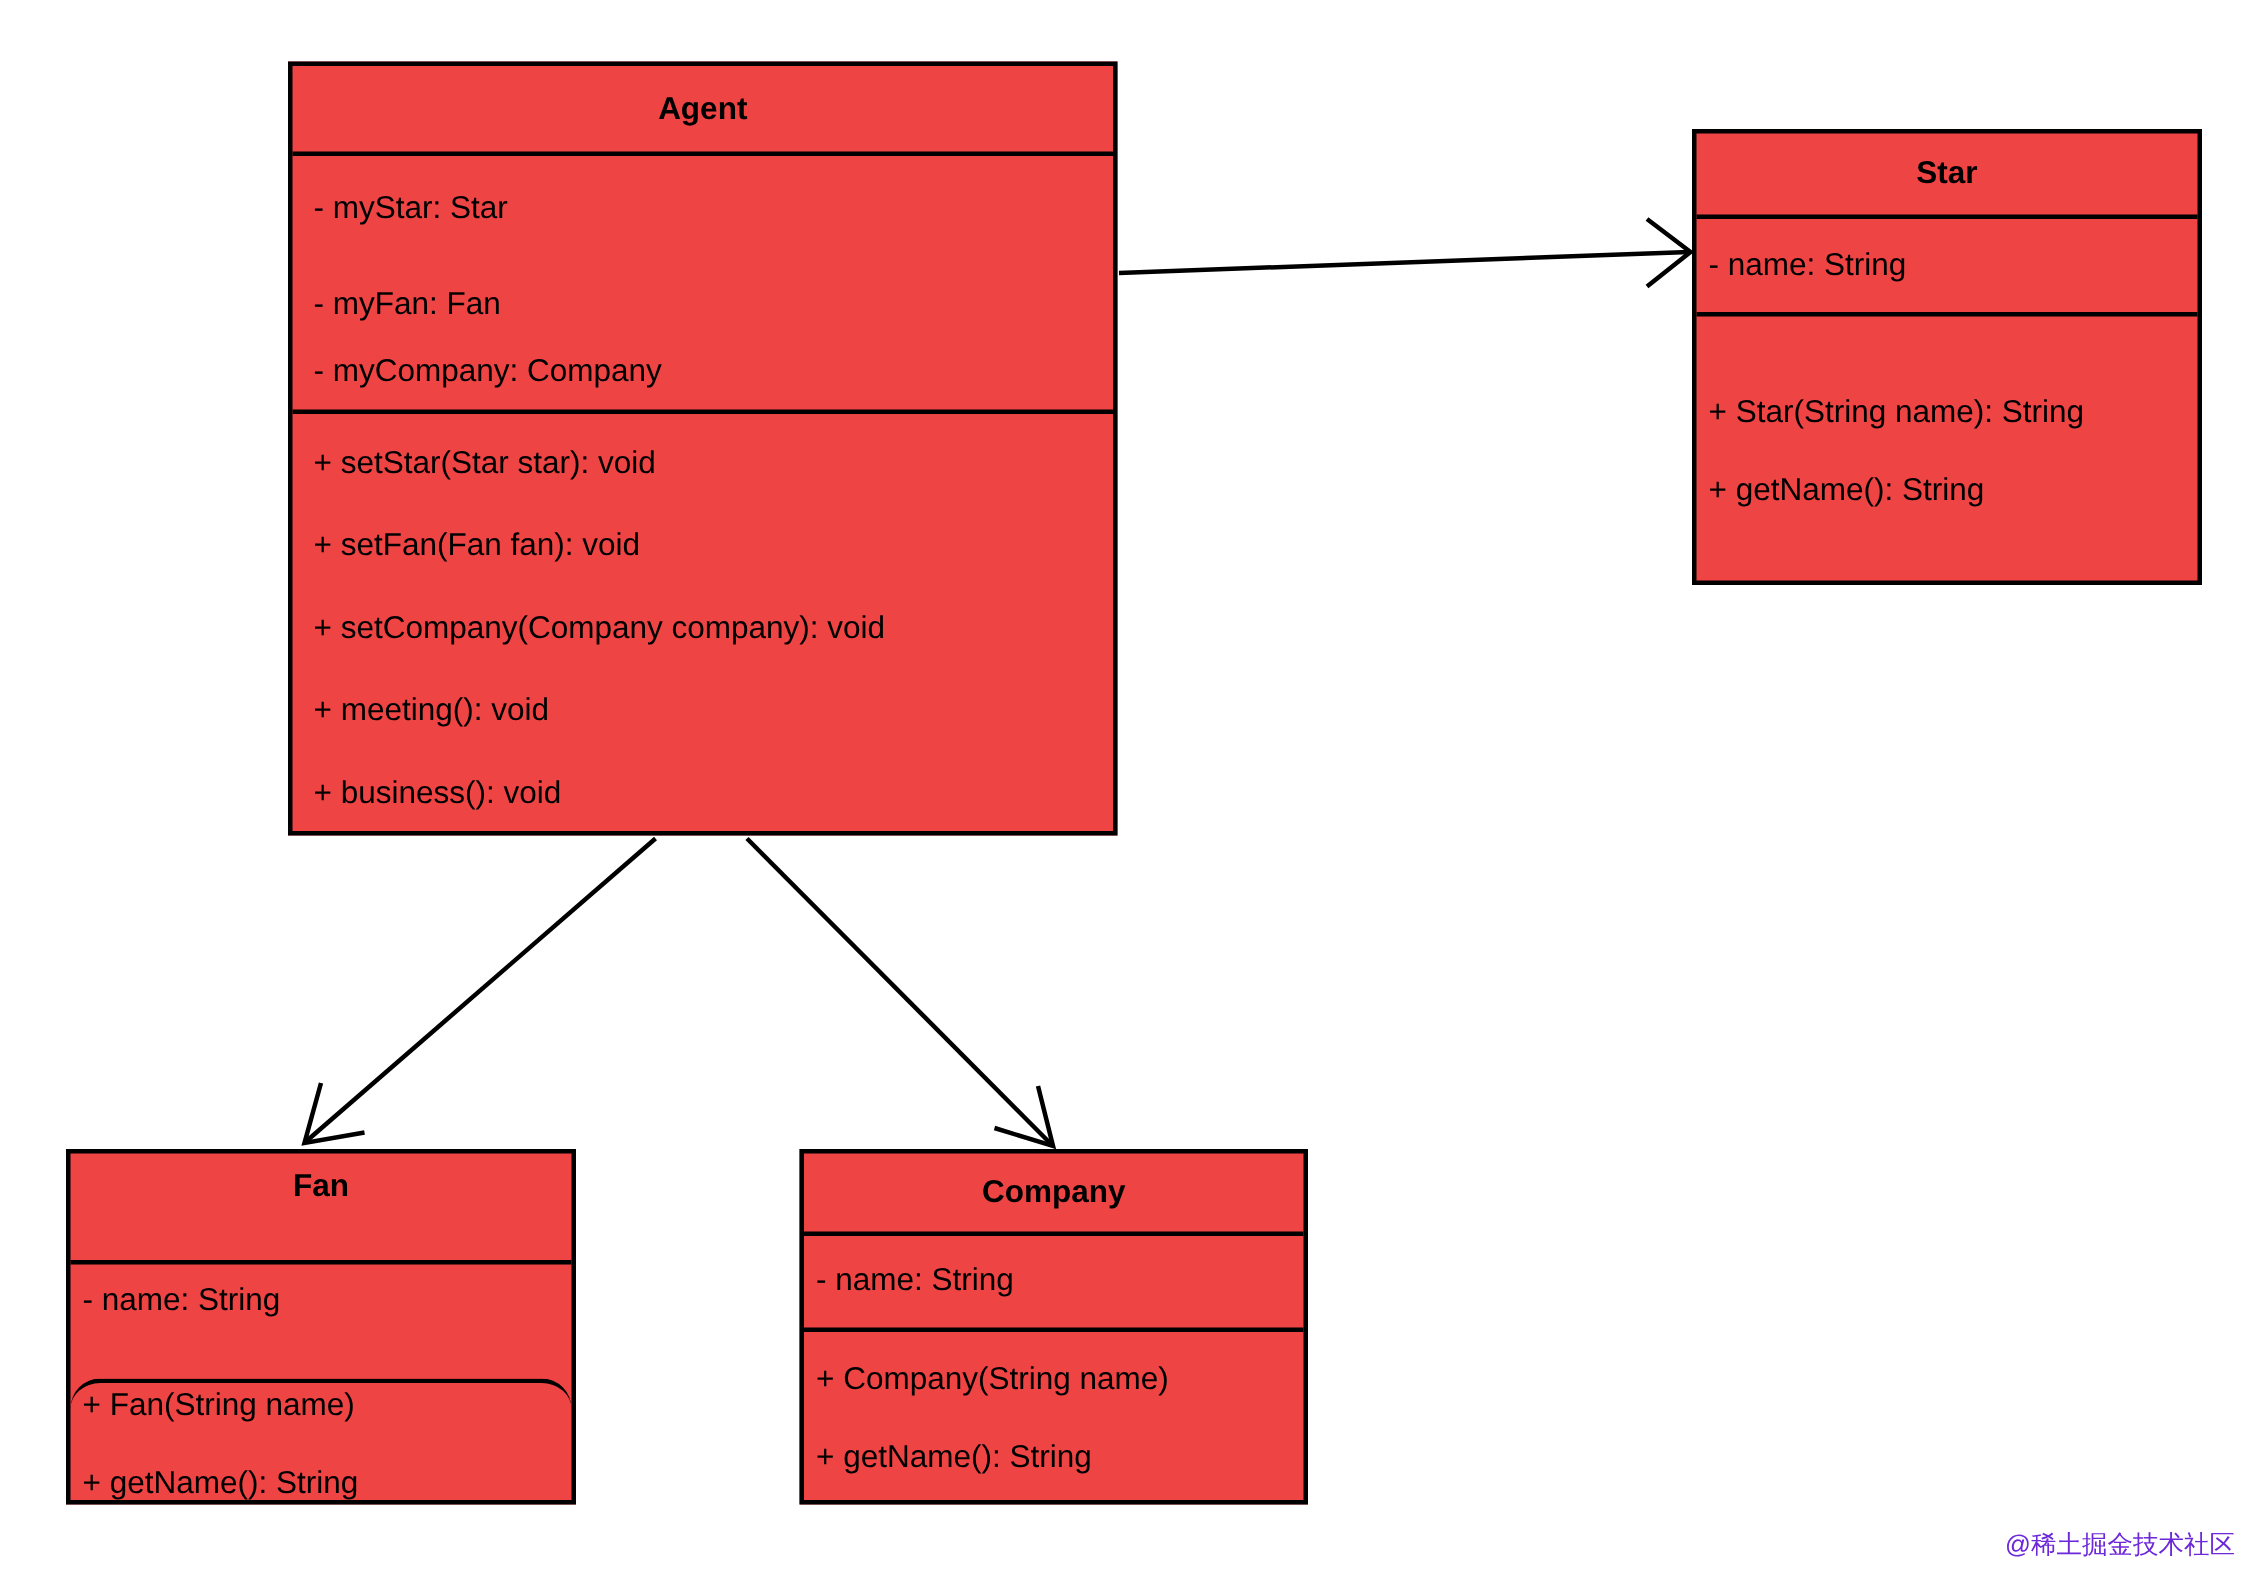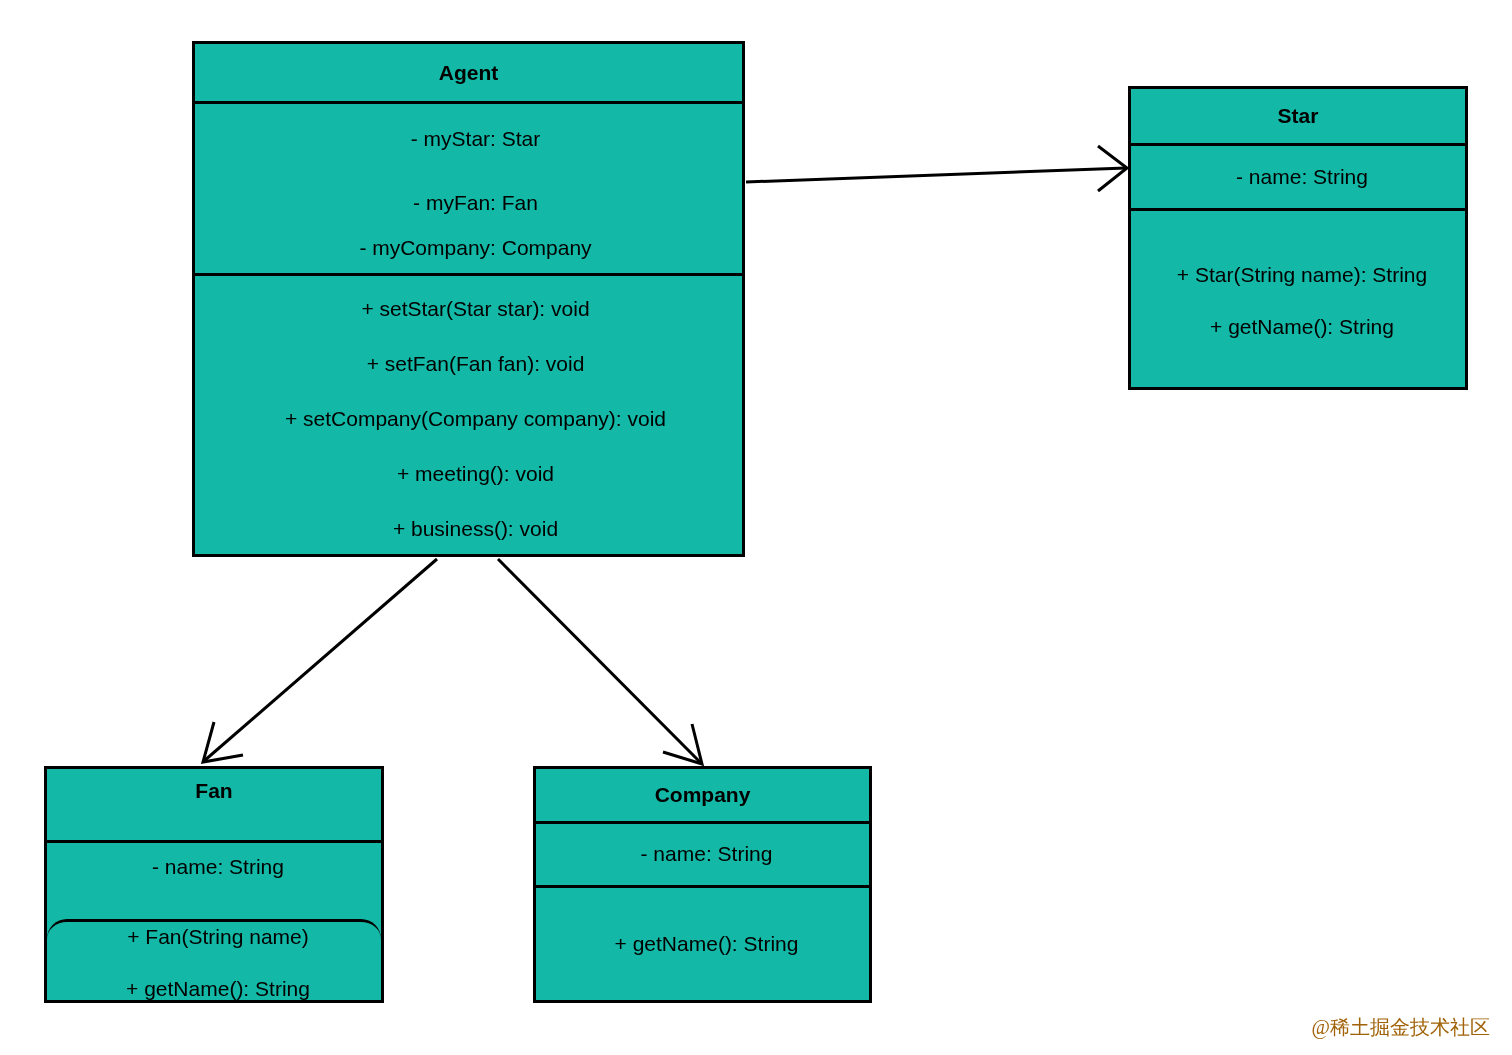--- a/index.html
+++ b/index.html
@@ -12,64 +12,63 @@
     width: 1512px;
     height: 1055px;
     background: #ffffff;
     overflow: hidden;
     font-family: "Liberation Sans", sans-serif;
   }
   .uml-class {
     position: absolute;
     box-sizing: border-box;
     border: 3px solid #000000;
-    background: #14b8a6;
+    background: #ef4444;
     display: flex;
     flex-direction: column;
   }
   .class-title {
     font-weight: bold;
     font-size: 21px;
     color: #000000;
     text-align: center;
     display: flex;
     align-items: center;
     justify-content: center;
     box-sizing: border-box;
   }
   .compartment {
     box-sizing: border-box;
     border-top: 3px solid #000000;
     display: flex;
     flex-direction: column;
     justify-content: center;
-    align-items: center;
   }
   .member {
     font-size: 21px;
     color: #000000;
     padding-left: 14px;
     white-space: nowrap;
     line-height: 1.05;
   }
   svg.connectors {
     position: absolute;
     left: 0;
     top: 0;
     width: 1512px;
     height: 1055px;
     pointer-events: none;
   }
   .watermark {
     position: absolute;
     right: 22px;
     bottom: 14px;
-    font-size: 20px;
-    color: #a16207;
-    font-family: Liberation Serif, serif;
+    font-size: 17px;
+    color: #6d28d9;
+    font-family: Liberation Sans, sans-serif;
     white-space: nowrap;
   }
 </style>
 </head>
 <body>
 
 <div id="canvas">
 
   <svg class="connectors" viewBox="0 0 1512 1055" xmlns="http://www.w3.org/2000/svg">
 
@@ -126,19 +125,20 @@
       <div class="member" style="padding-left:8px;">+ getName(): String</div>
     </div>
   </div>
 
   <div class="uml-class" style="left:533px; top:766px; width:339px; height:237px;">
     <div class="class-title" style="height:52px;">Company</div>
     <div class="compartment" style="height:64px;">
       <div class="member" style="padding-left:8px;">- name: String</div>
     </div>
     <div class="compartment" style="flex:1;">
+      <div class="member" style="padding-left:8px;padding-top:4px;padding-bottom:30px;">+ Company(String name)</div>
       <div class="member" style="padding-left:8px;">+ getName(): String</div>
     </div>
   </div>
 
   <div class="watermark">@稀土掘金技术社区</div>
 
 </div>
 
 </body></html>

